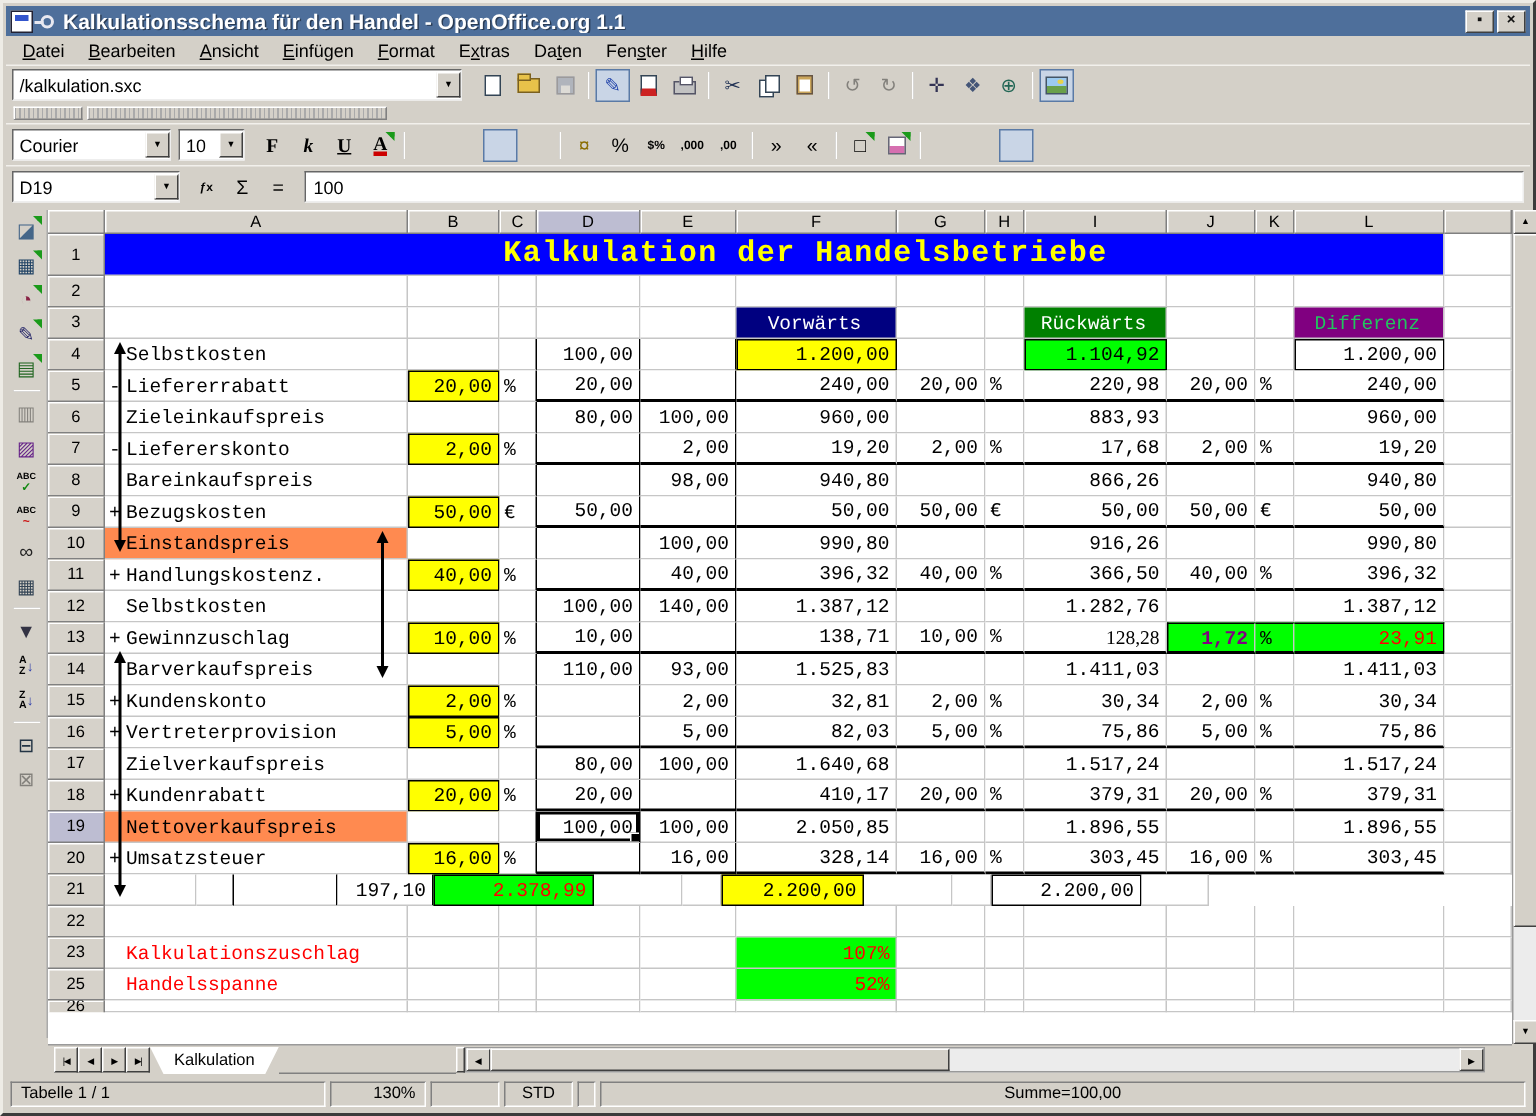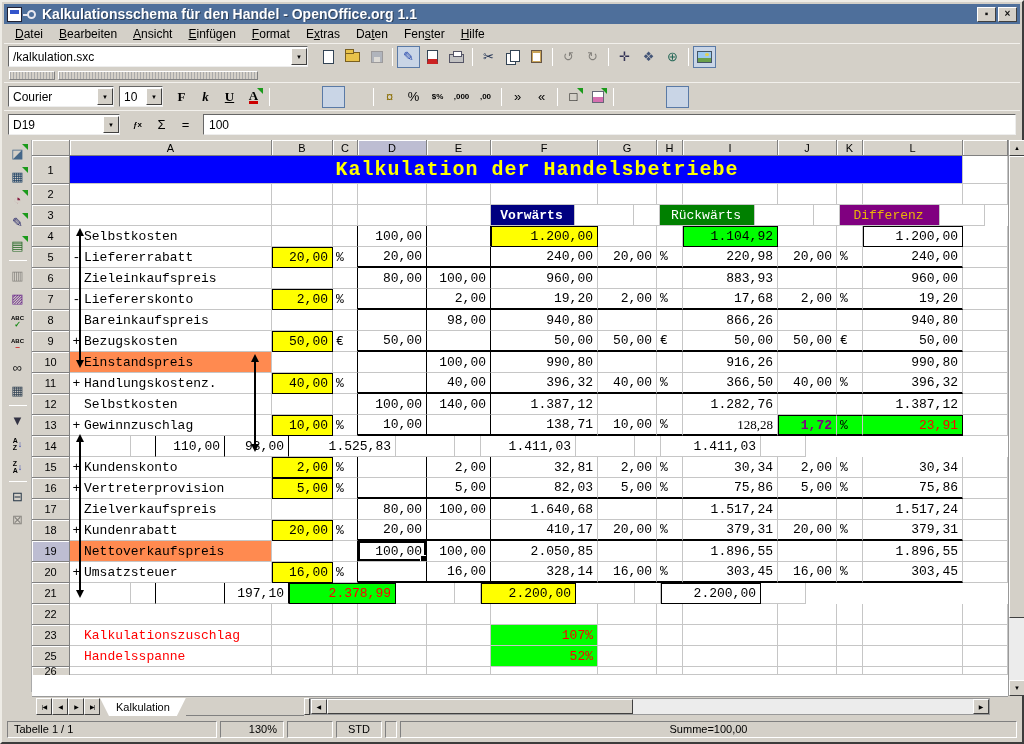--- a/index.html
+++ b/index.html
@@ -101,21 +101,21 @@
   .srow.rpart .rh{border-bottom:none}
   .rh{width:38px;flex:none;background:#d6d2ca;border-right:1px solid #808080;border-bottom:1px solid #808080;box-shadow:inset 1px 1px 0 #fff;display:flex;align-items:center;justify-content:center;font-size:11px}
   .cell{flex:none;height:100%;display:flex;align-items:center;justify-content:flex-end;padding:0 4px 0 2px;border-right:1px solid #c6c6c6;border-bottom:1px solid #c6c6c6;font-family:"Liberation Mono",monospace;font-size:13px;background:#fff;position:relative;overflow:hidden;white-space:nowrap}
   .acell{justify-content:flex-start;padding:0}
   .sign{width:13px;text-align:center;flex:none}
   .albl{padding-left:1px}
   .unit{justify-content:flex-start;padding-left:3px}
   .titlecell{justify-content:center;background:var(--c-title_row_bg,#00f);color:var(--c-title_row_text,#ff0);font-weight:bold;font-size:20px;letter-spacing:1px;padding-left:46px}
   .hnavy{background:var(--c-forward_header_bg,#000080);color:#fff;justify-content:center}
   .hgreen{background:var(--c-backward_header_bg,#008000);color:#fff;justify-content:center}
-  .hpurple{background:var(--c-difference_header_bg,#800080);color:#eab308;justify-content:center}
+  .hpurple{background:var(--c-difference_header_bg,#800080);color:#22c55e;justify-content:center}
   .in,.ybox{background:var(--c-input_yellow,#ff0);border:1px solid #000}
   .gbox{background:var(--c-result_green,#0f0);border:1px solid #000}
   .gboxr{background:var(--c-result_green,#0f0);border:1px solid #000;color:var(--c-red_text,#f00)}
   .wbox{border:1px solid #000}
   .g13l{background:var(--c-result_green,#0f0);border-top:1px solid #000;border-bottom:1px solid #000;border-left:1px solid #000;color:var(--c-magenta_text,#800080);font-weight:bold}
   .g13m{background:var(--c-result_green,#0f0);border-top:1px solid #000;border-bottom:1px solid #000}
   .g13r{background:var(--c-result_green,#0f0);border-top:1px solid #000;border-bottom:1px solid #000;border-right:1px solid #000;color:var(--c-red_text,#f00)}
   .gr{background:var(--c-result_green,#0f0);color:var(--c-red_text,#f00)}
   .orange{background:var(--c-highlight_orange,#ff8a50)}
   .redlbl{color:var(--c-red_text,#f00)}
@@ -466,21 +466,21 @@
         <div class="srow">
           <div class="rh">3</div>
           <div class="cell acell" style="width: 202px;">
             <div class="sign"></div>
             <div class="albl"></div>
           </div>
           <div class="cell" style="width: 61px;"></div>
           <div class="cell" style="width: 25px;"></div>
           <div class="cell" style="width: 69px;"></div>
           <div class="cell" style="width: 64px;"></div>
-          <div class="cell hnavy" style="width: 84px; font-weight: bold;">Vorwärts</div>
+          <div class="cell hnavy" style="width: 107px;">Vorwärts</div>
           <div class="cell" style="width: 59px;"></div>
           <div class="cell" style="width: 26px;"></div>
           <div class="cell hgreen" style="width: 95px;">Rückwärts</div>
           <div class="cell" style="width: 59px;"></div>
           <div class="cell" style="width: 26px;"></div>
           <div class="cell hpurple" style="width: 100px;">Differenz</div>
           <div class="cell" style="width: 45px;"></div>
         </div>
         <div class="srow">
           <div class="rh">4</div>
@@ -667,20 +667,24 @@
           <div class="cell ul" style="width: 59px;">10,00</div>
           <div class="cell unit ul" style="width: 26px;">%</div>
           <div class="cell ul" style="width: 95px; font-family: Liberation Serif, serif;">128,28</div>
           <div class="cell g13l ul" style="width: 59px;">1,72</div>
           <div class="cell g13m unit ul" style="width: 26px;">%</div>
           <div class="cell g13r ul" style="width: 100px;">23,91</div>
           <div class="cell" style="width: 45px;"></div>
         </div>
         <div class="srow">
           <div class="rh">14</div>
+          <div class="cell acell" style="width: 202px;">
+            <div class="sign"></div>
+            <div class="albl">Barverkaufspreis</div>
+          </div>
           <div class="cell" style="width: 61px;"></div>
           <div class="cell dkr" style="width: 25px;"></div>
           <div class="cell dkr" style="width: 69px;">110,00</div>
           <div class="cell dkr" style="width: 64px;">93,00</div>
           <div class="cell" style="width: 107px;">1.525,83</div>
           <div class="cell" style="width: 59px;"></div>
           <div class="cell" style="width: 26px;"></div>
           <div class="cell" style="width: 95px;">1.411,03</div>
           <div class="cell" style="width: 59px;"></div>
           <div class="cell" style="width: 26px;"></div>

